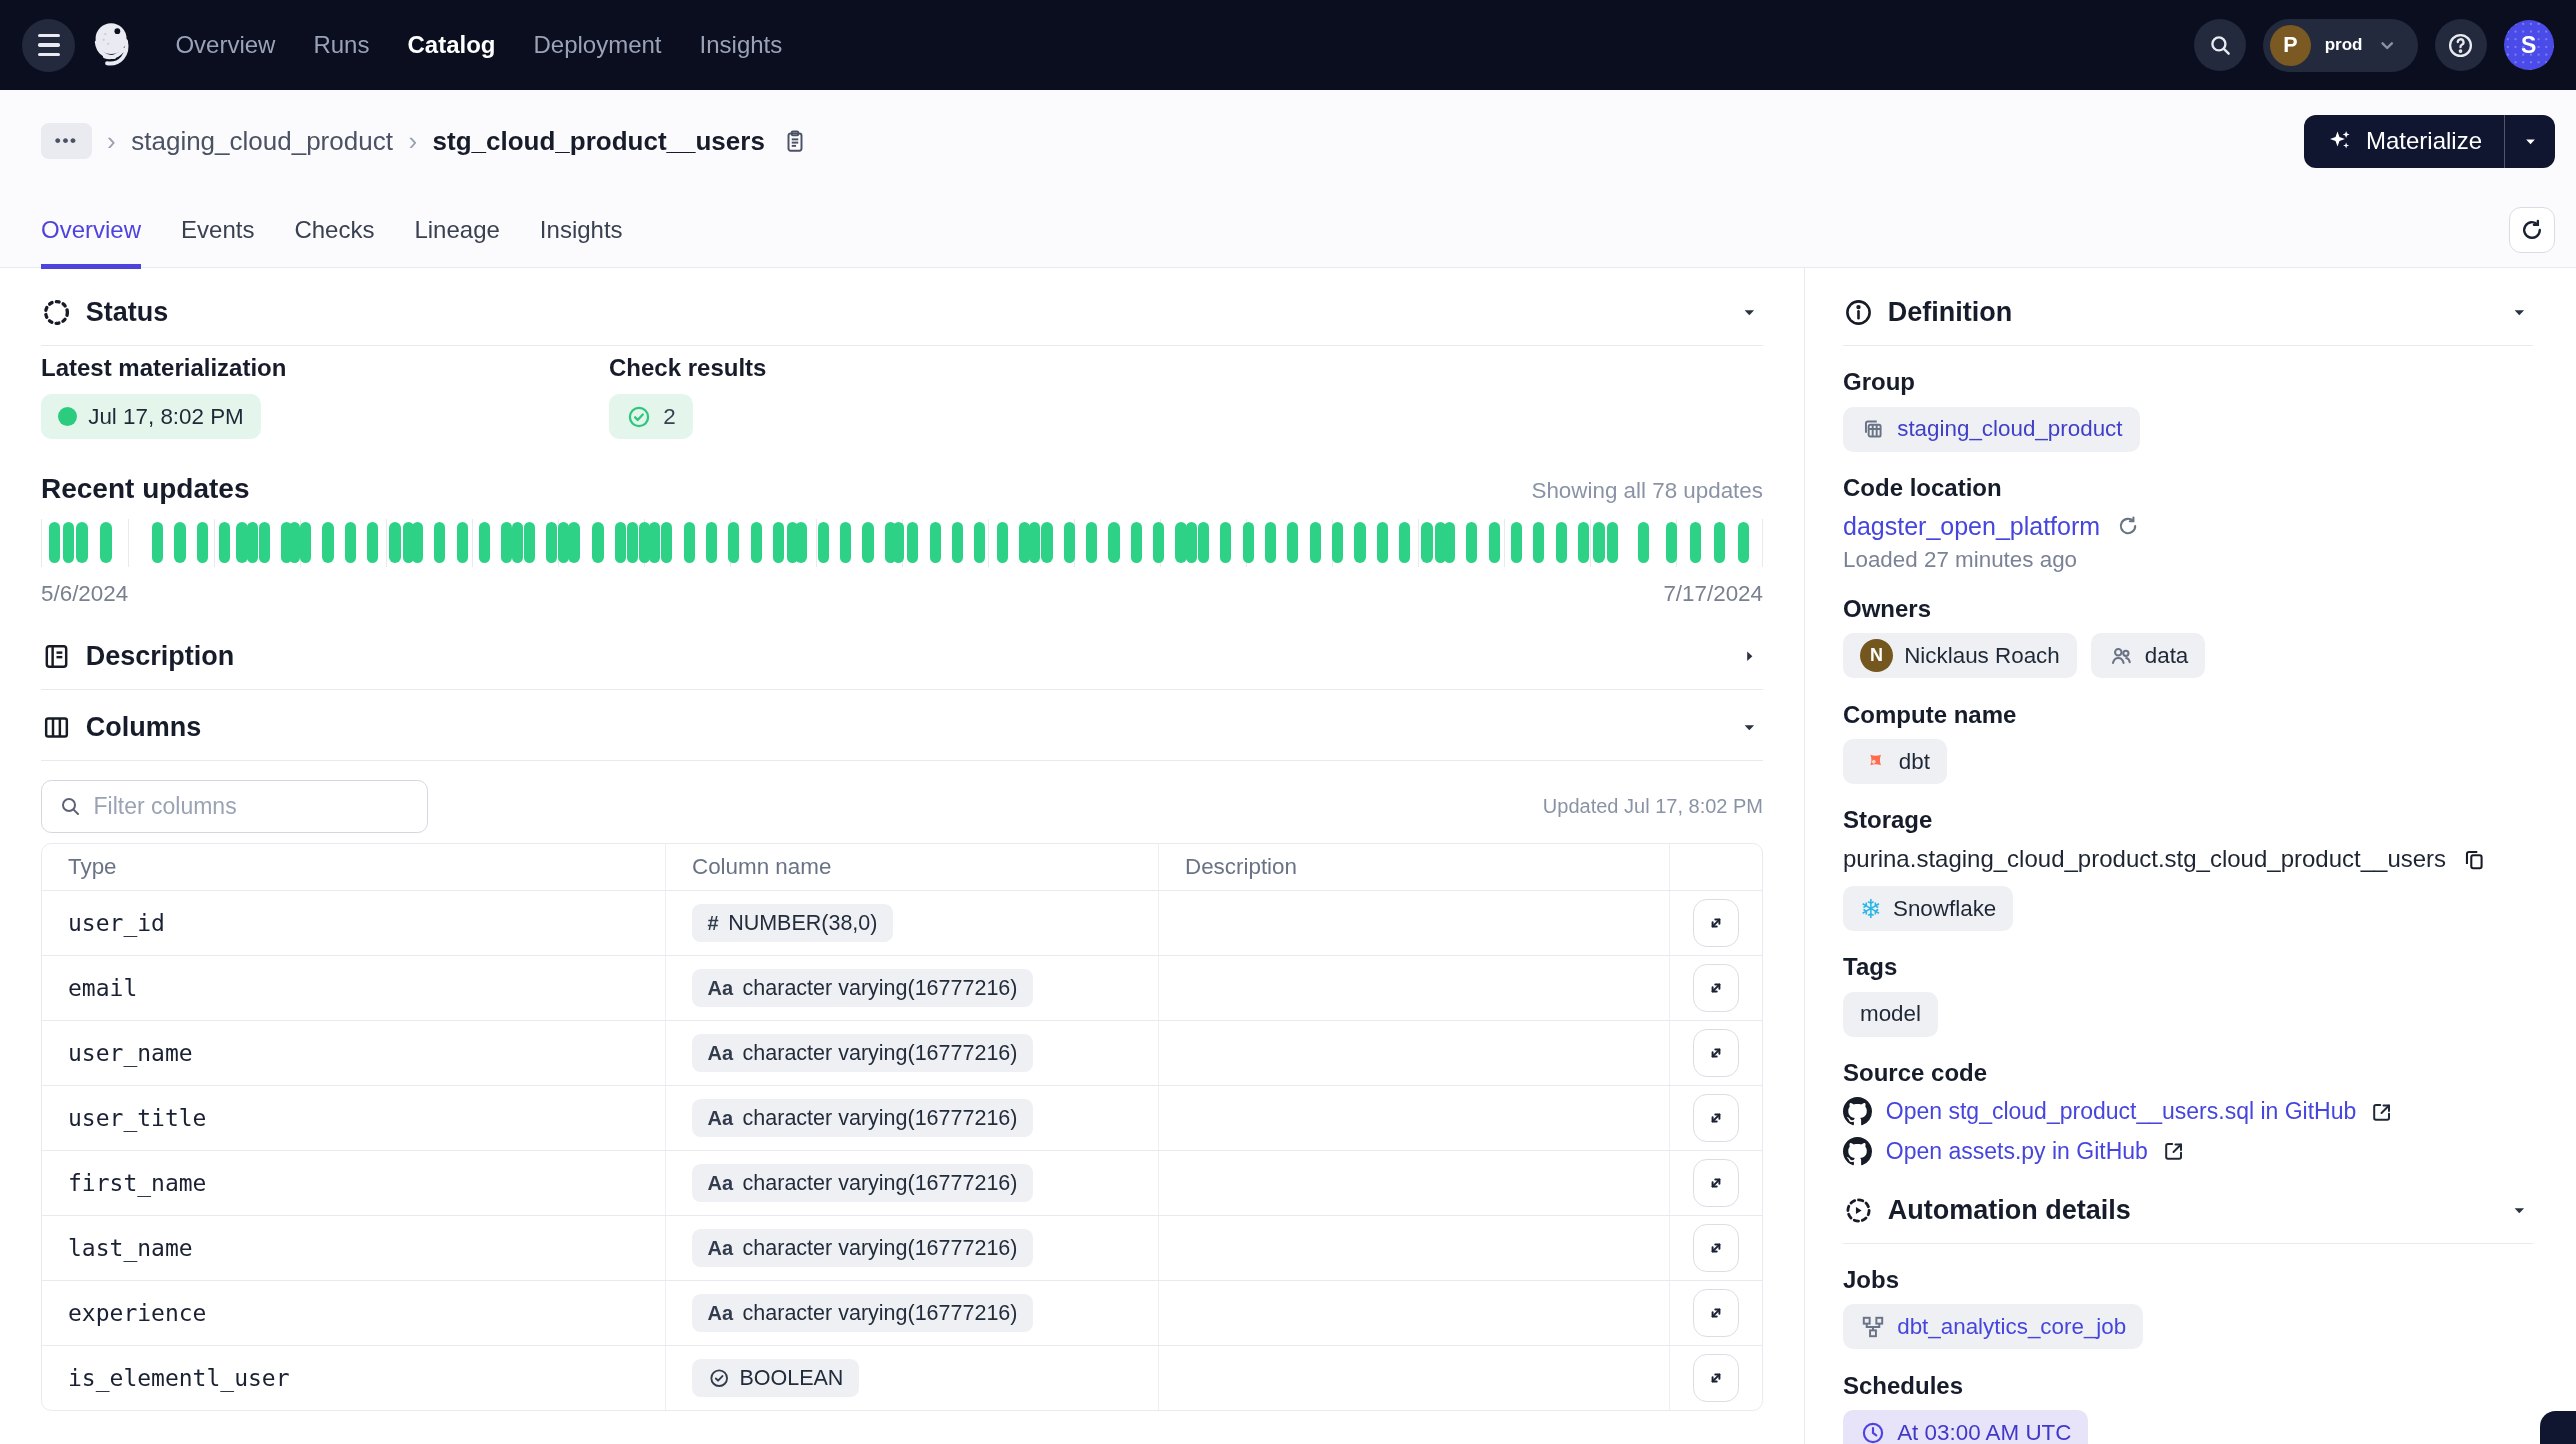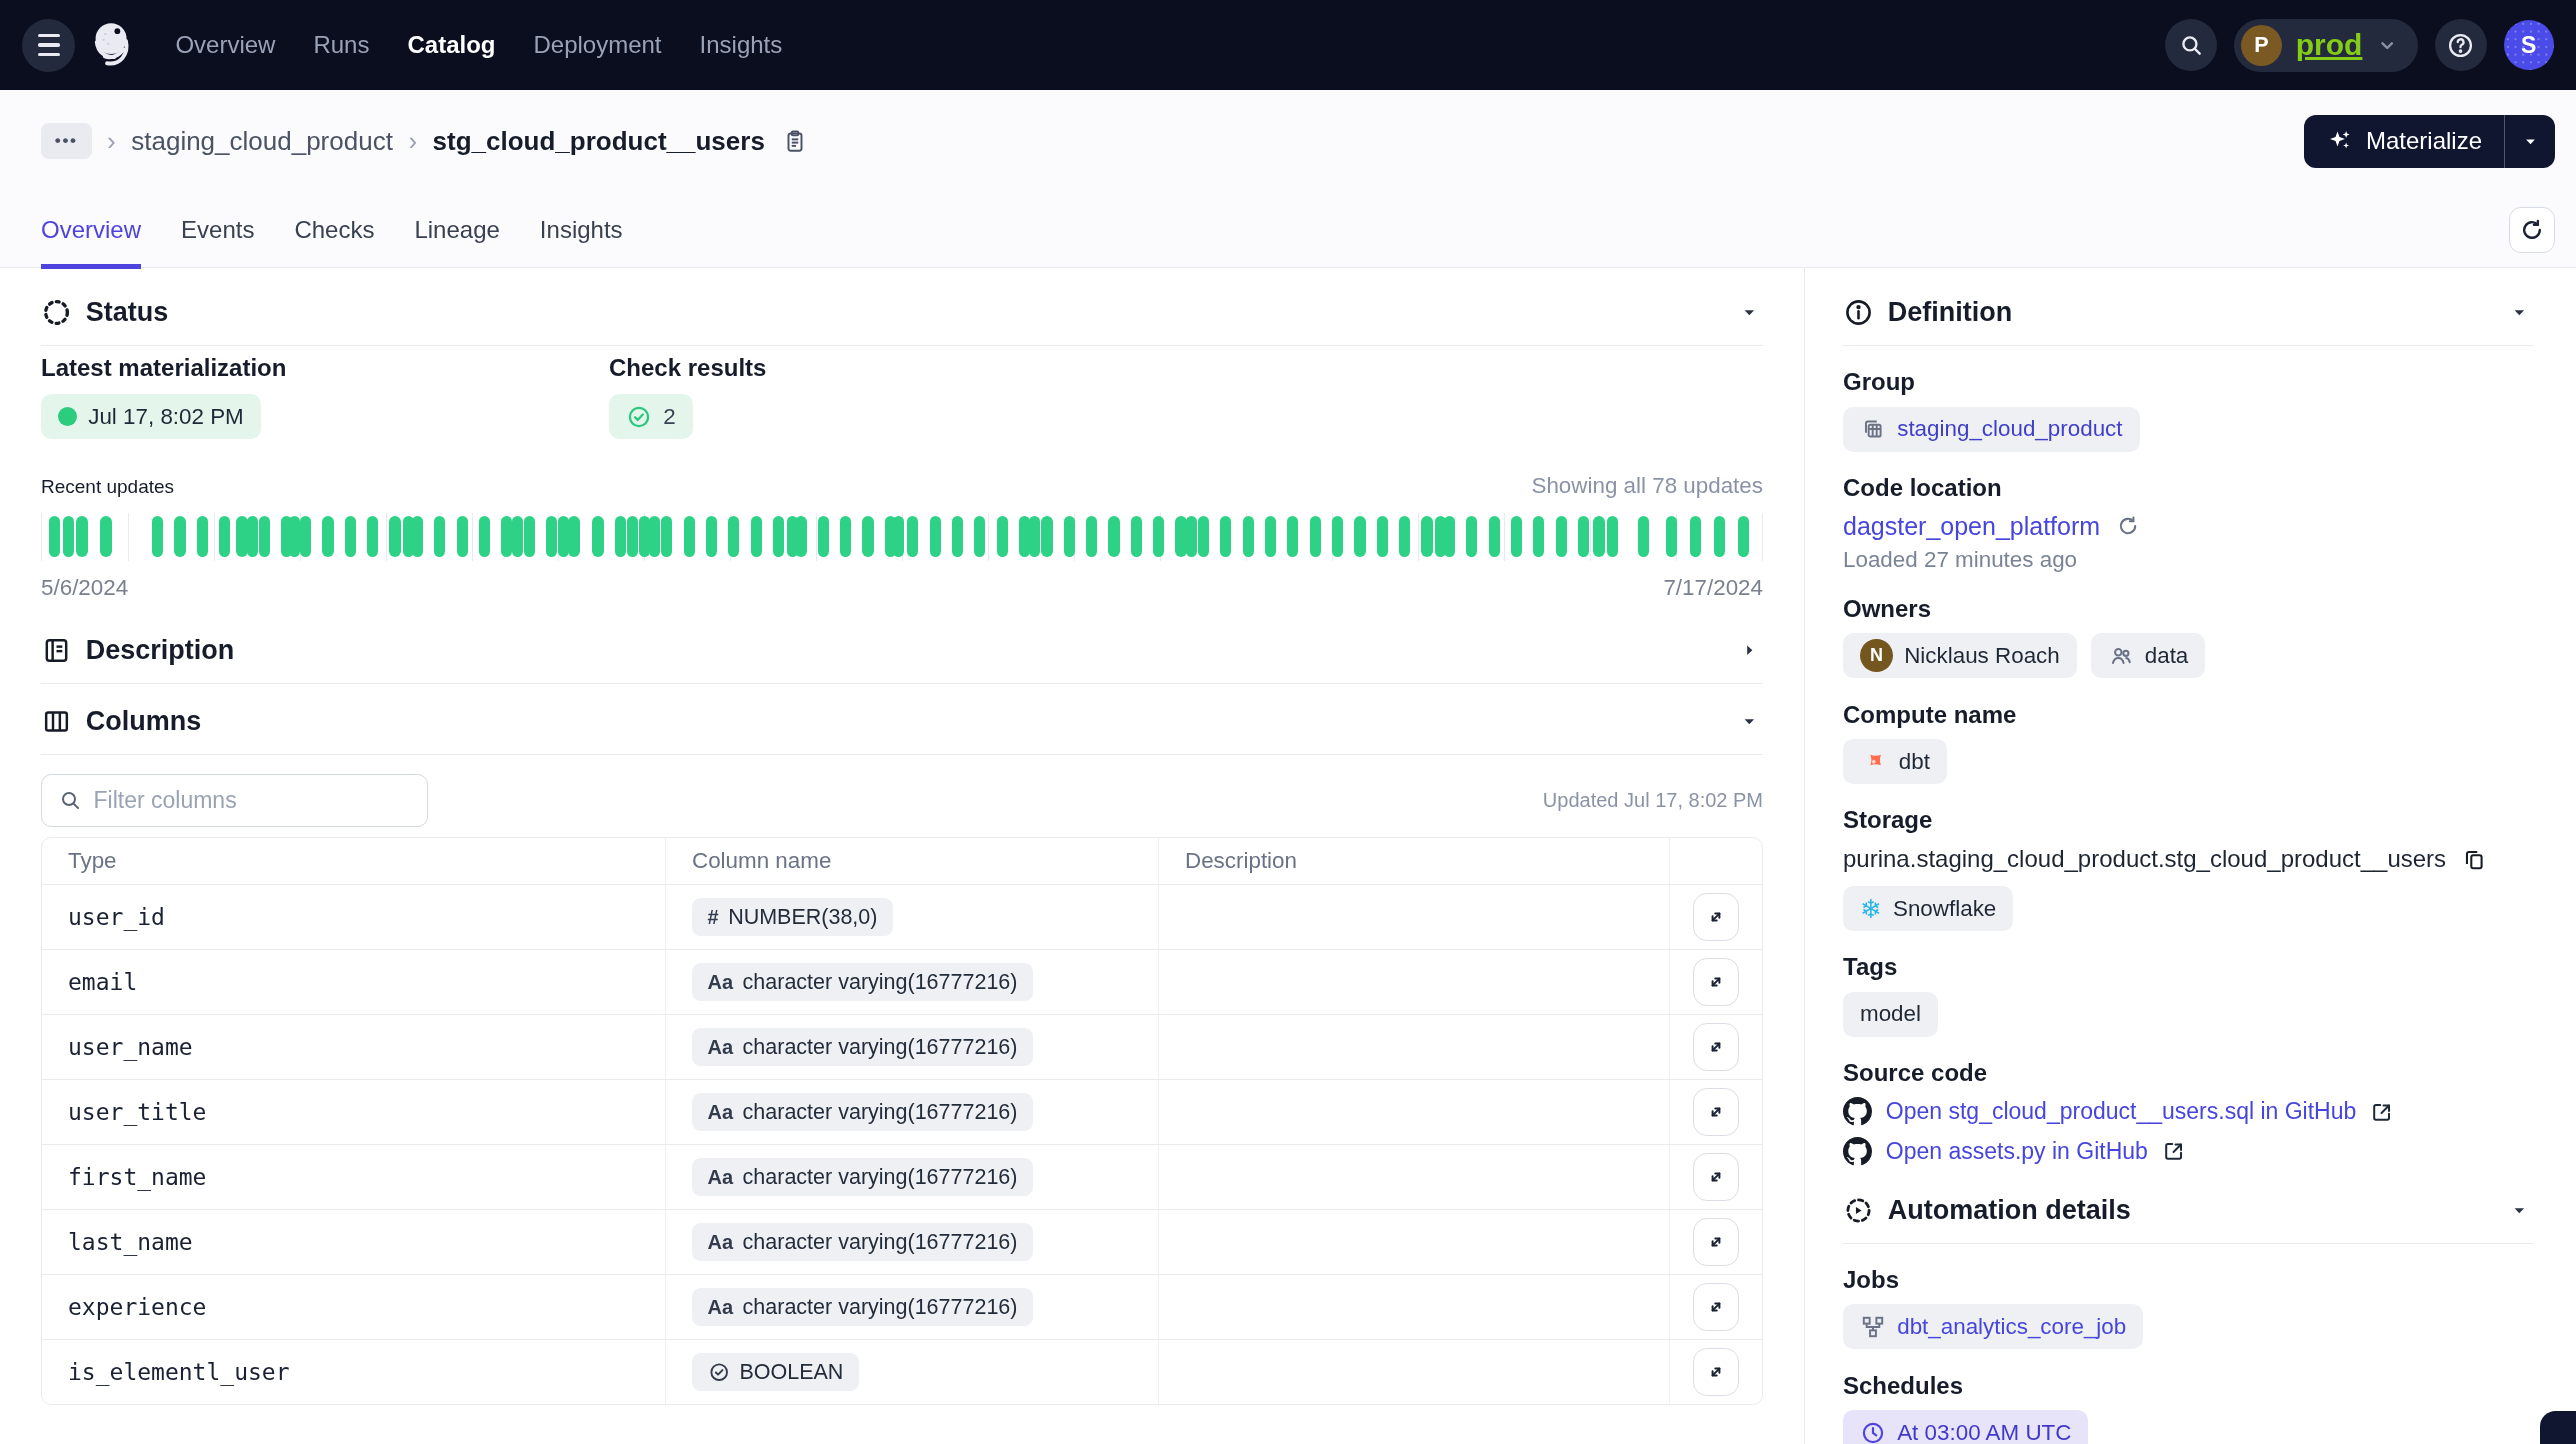--- a/index.html
+++ b/index.html
@@ -26,21 +26,21 @@
   .navlinks{display:flex;align-items:center;margin-left:33px;gap:38px;}
   .nav-link{font-size:24px;color:var(--navText);cursor:pointer;}
   .nav-link.active{color:#FFFFFF;font-weight:700;}
   .topnav-right{margin-left:auto;display:flex;align-items:center;gap:17px;}
   .circle-btn{width:52px;height:52px;border-radius:50%;background:var(--navPill);border:none;
     display:flex;align-items:center;justify-content:center;color:#E9EAF2;cursor:pointer;}
   .env-pill{height:53px;border-radius:27px;background:var(--navPill);display:flex;align-items:center;
     gap:13.8px;padding:0 19px 0 6.9px;cursor:pointer;}
   .env-avatar{width:41px;height:41px;border-radius:50%;background:#7A5A22;color:#fff;font-size:21.5px;
     font-weight:700;display:flex;align-items:center;justify-content:center;}
-  .env-name{color:#84cc16;font-size:30px;font-weight:600;text-decoration:underline;}
+  .env-name{color:#ffffff;font-size:17px;font-weight:600;}
   .user-avatar{width:50px;height:50px;border-radius:50%;background:#4A4BE8;
     background-image:radial-gradient(rgba(255,255,255,.30) 1.4px,transparent 1.5px);background-size:7.7px 7.7px;
     color:#fff;font-size:23px;font-weight:600;display:flex;align-items:center;justify-content:center;cursor:pointer;}
 
   
   .subheader{height:102px;background:var(--headerBg);display:flex;align-items:center;padding:0 20.7px 0 41px;}
   .crumbs{display:flex;align-items:center;gap:15.5px;}
   .ellipsis-btn{height:36px;padding:0 13.8px;border:none;border-radius:7.7px;background:#E9EBF0;color:#4A5264;
     font-size:17px;letter-spacing:1.7px;font-weight:700;cursor:pointer;display:flex;align-items:center;}
   .crumb-sep{color:#9AA2B2;font-size:26px;}
@@ -75,21 +75,21 @@
   .caret-btn{background:none;border:none;color:#2B3342;cursor:pointer;padding:3.4px;}
 
   .status-grid{display:grid;grid-template-columns:568px 1fr;margin-top:8px;}
   .field-label{font-size:24px;font-weight:600;}
   .pill{display:inline-flex;align-items:center;gap:11.2px;height:45px;padding:0 17px;border-radius:10.3px;
     background:var(--pillBg);font-size:22.4px;color:#1F2836;width:max-content;}
   .pill.green{background:var(--greenBg);margin-top:12px;cursor:pointer;}
   .dot{width:19px;height:19px;border-radius:50%;background:var(--greenDot);}
 
   .recent-row{display:flex;align-items:baseline;margin-top:34px;}
-  .recent-title{font-size:19px;font-weight:400;}
+  .recent-title{font-size:28px;font-weight:700;}
   .recent-summary{margin-left:auto;font-size:22.4px;color:var(--textGray);}
   .chart{position:relative;height:48px;margin-top:13.8px;border-left:0.9px solid var(--border);
     border-right:0.9px solid var(--border);}
   .gridline{position:absolute;top:0;bottom:0;width:0.9px;background:var(--border);}
   .bar{position:absolute;top:3.4px;bottom:3.4px;width:11.2px;border-radius:6px;background:var(--green);cursor:pointer;}
   .dates-row{display:flex;margin-top:13.8px;font-size:22.4px;color:#79818F;}
   .dates-row .end{margin-left:auto;}
 
   .sect-gap-lg{margin-top:34px;}
   .sect-gap-md{margin-top:22.4px;}

